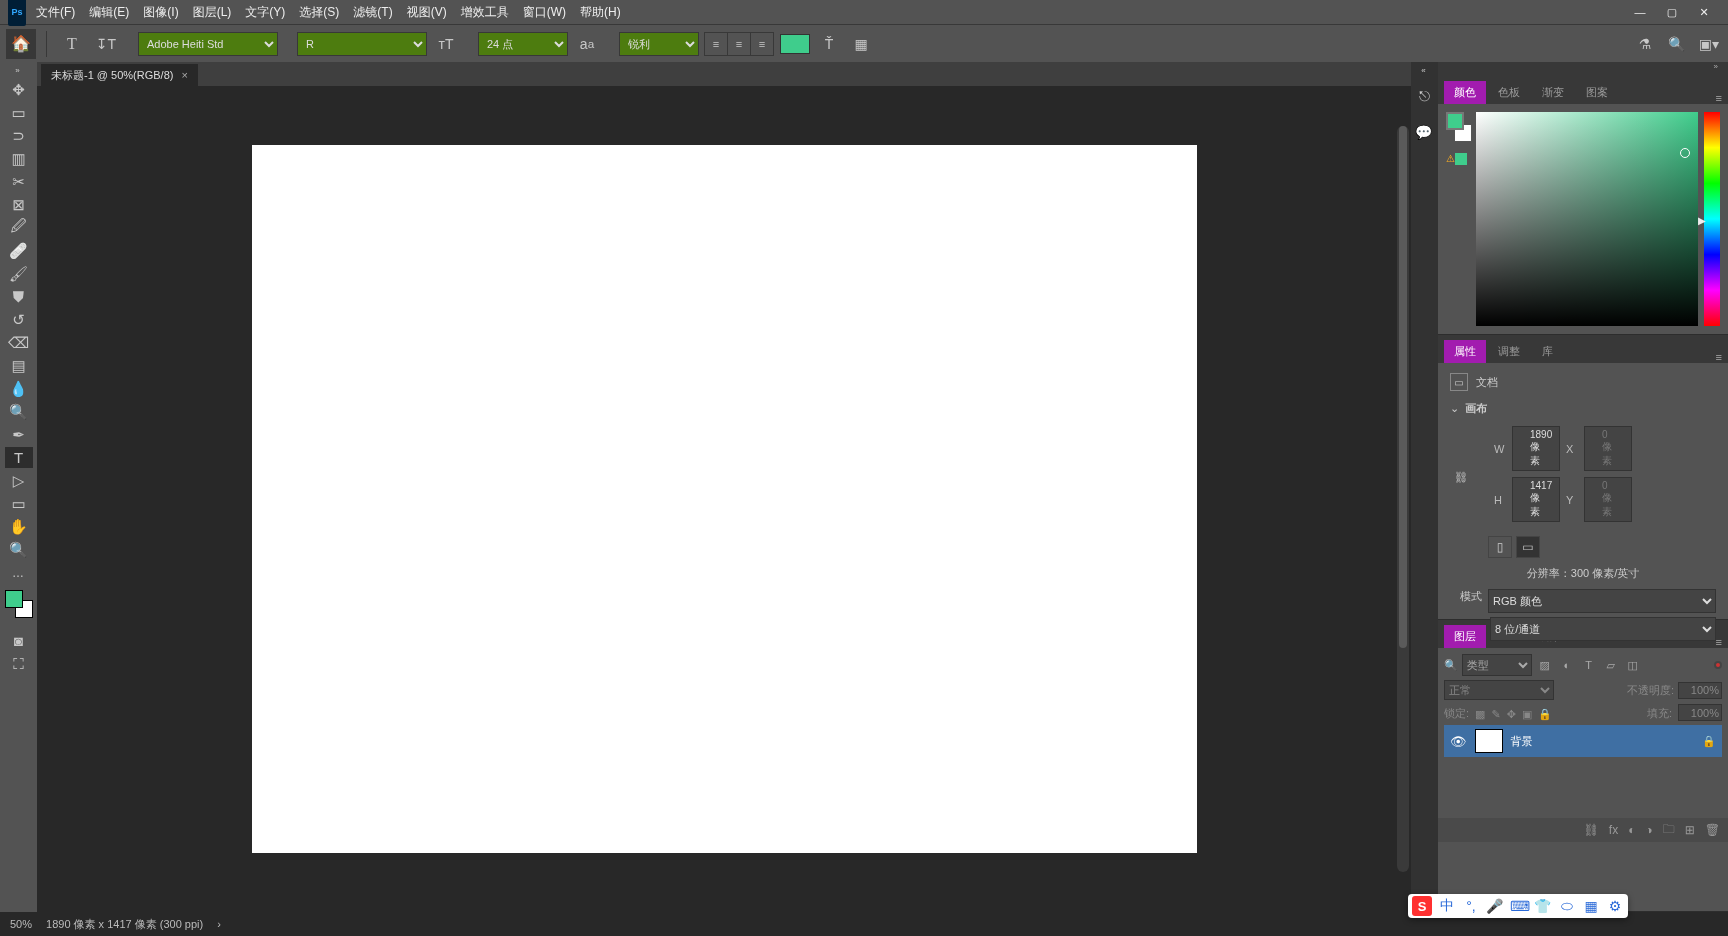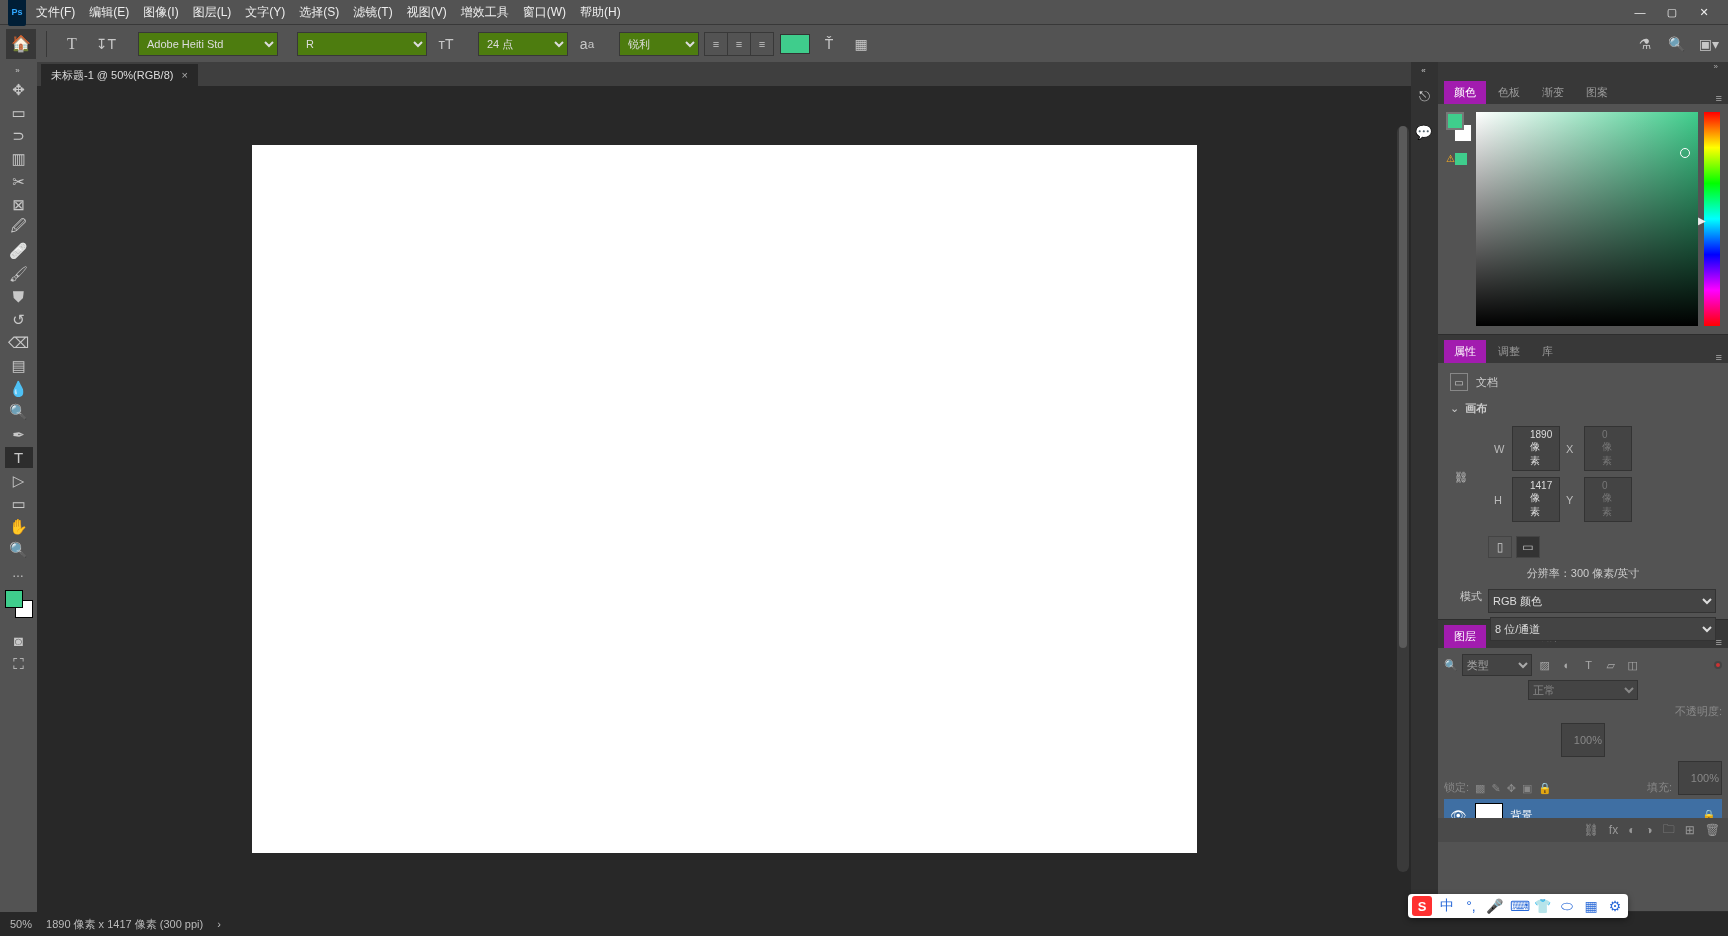--- a/index.html
+++ b/index.html
@@ -69,24 +69,24 @@
 .props-body .orient-btns .ob.active { background:#333; }
 .props-body .res-row { text-align:center; margin:8px 0; }
 .props-body .mode-row { display:flex; align-items:flex-start; gap:6px; margin:4px 0 4px 10px; }
 .props-body .mode-sel { flex:1; background:#444; border:1px solid #333; color:#ddd; font-size:11px; height:24px; }
 .layers-body { padding:6px; font-size:11px; height:170px; display:flex; flex-direction:column; }
 .layers-body .filter-row { display:flex; align-items:center; gap:4px; margin-bottom:4px; }
 .layers-body .filter-row .search-ico { font-size:11px; }
 .layers-body .filter-row .kind-sel { flex:0 0 70px; background:#444; border:1px solid #333; color:#aaa; height:22px; font-size:11px; }
 .layers-body .filter-row .f-ico { width:18px; height:18px; display:flex; align-items:center; justify-content:center; color:#aaa; font-size:11px; }
 .layers-body .filter-row .toggle { width:8px; height:8px; border-radius:50%; background:#c33; border:2px solid #444; margin-left:auto; }
-.layers-body .blend-row { display:flex; align-items:center; gap:4px; margin-bottom:4px;flex-direction:column; }
+.layers-body .blend-row { display:flex; align-items:center; gap:4px; margin-bottom:4px; }
 .layers-body .blend-sel { width:110px; background:#444; border:1px solid #333; color:#888; height:20px; font-size:11px; }
 .layers-body .opa-lbl { margin-left:auto; color:#888; }
-.layers-body .opa-val { width:44px; background:#444; border:1px solid #333; color:#888; height:34px; font-size:11px; text-align:right; padding-right:2px; }
+.layers-body .opa-val { width:44px; background:#444; border:1px solid #333; color:#888; height:17px; font-size:11px; text-align:right; padding-right:2px; }
 .layers-body .lock-row { display:flex; align-items:flex-end; gap:6px; color:#888; margin-bottom:4px; }
 .layers-body .lock-row .lock-ico { font-size:11px; }
 .layers-body .layer-item { display:flex; align-items:center; gap:8px; background:#3f6fa3; color:#fff; padding:4px 6px; height:32px; }
 .layers-body .layer-item .vis { font-size:13px; }
 .layers-body .layer-item .thumb { width:28px; height:24px; background:#fff; border:1px solid #000; }
 .layers-body .layer-item .lockr { margin-left:auto; }
 .layers-panel-footer { height:24px; display:flex; align-items:center; justify-content:flex-end; gap:10px; padding:0 8px; color:#999; background:#4a4a4a; font-size:12px; }
 .status-bar { position:absolute; bottom:0; left:0; right:0; height:24px; background:#282828; display:flex; align-items:center; padding:0 10px; font-size:11px; color:#bbb; gap:14px; }
 .ime-bar { position:absolute; bottom:18px; right:100px; height:24px; background:#fff; border-radius:4px; display:flex; align-items:center; padding:0 4px; gap:6px; box-shadow:0 2px 6px rgba(0,0,0,.4); }
 .ime-bar .ime-s { width:20px; height:20px; background:#ff3030; color:#fff; border-radius:3px; display:flex; align-items:center; justify-content:center; font-weight:bold; font-size:13px; }

